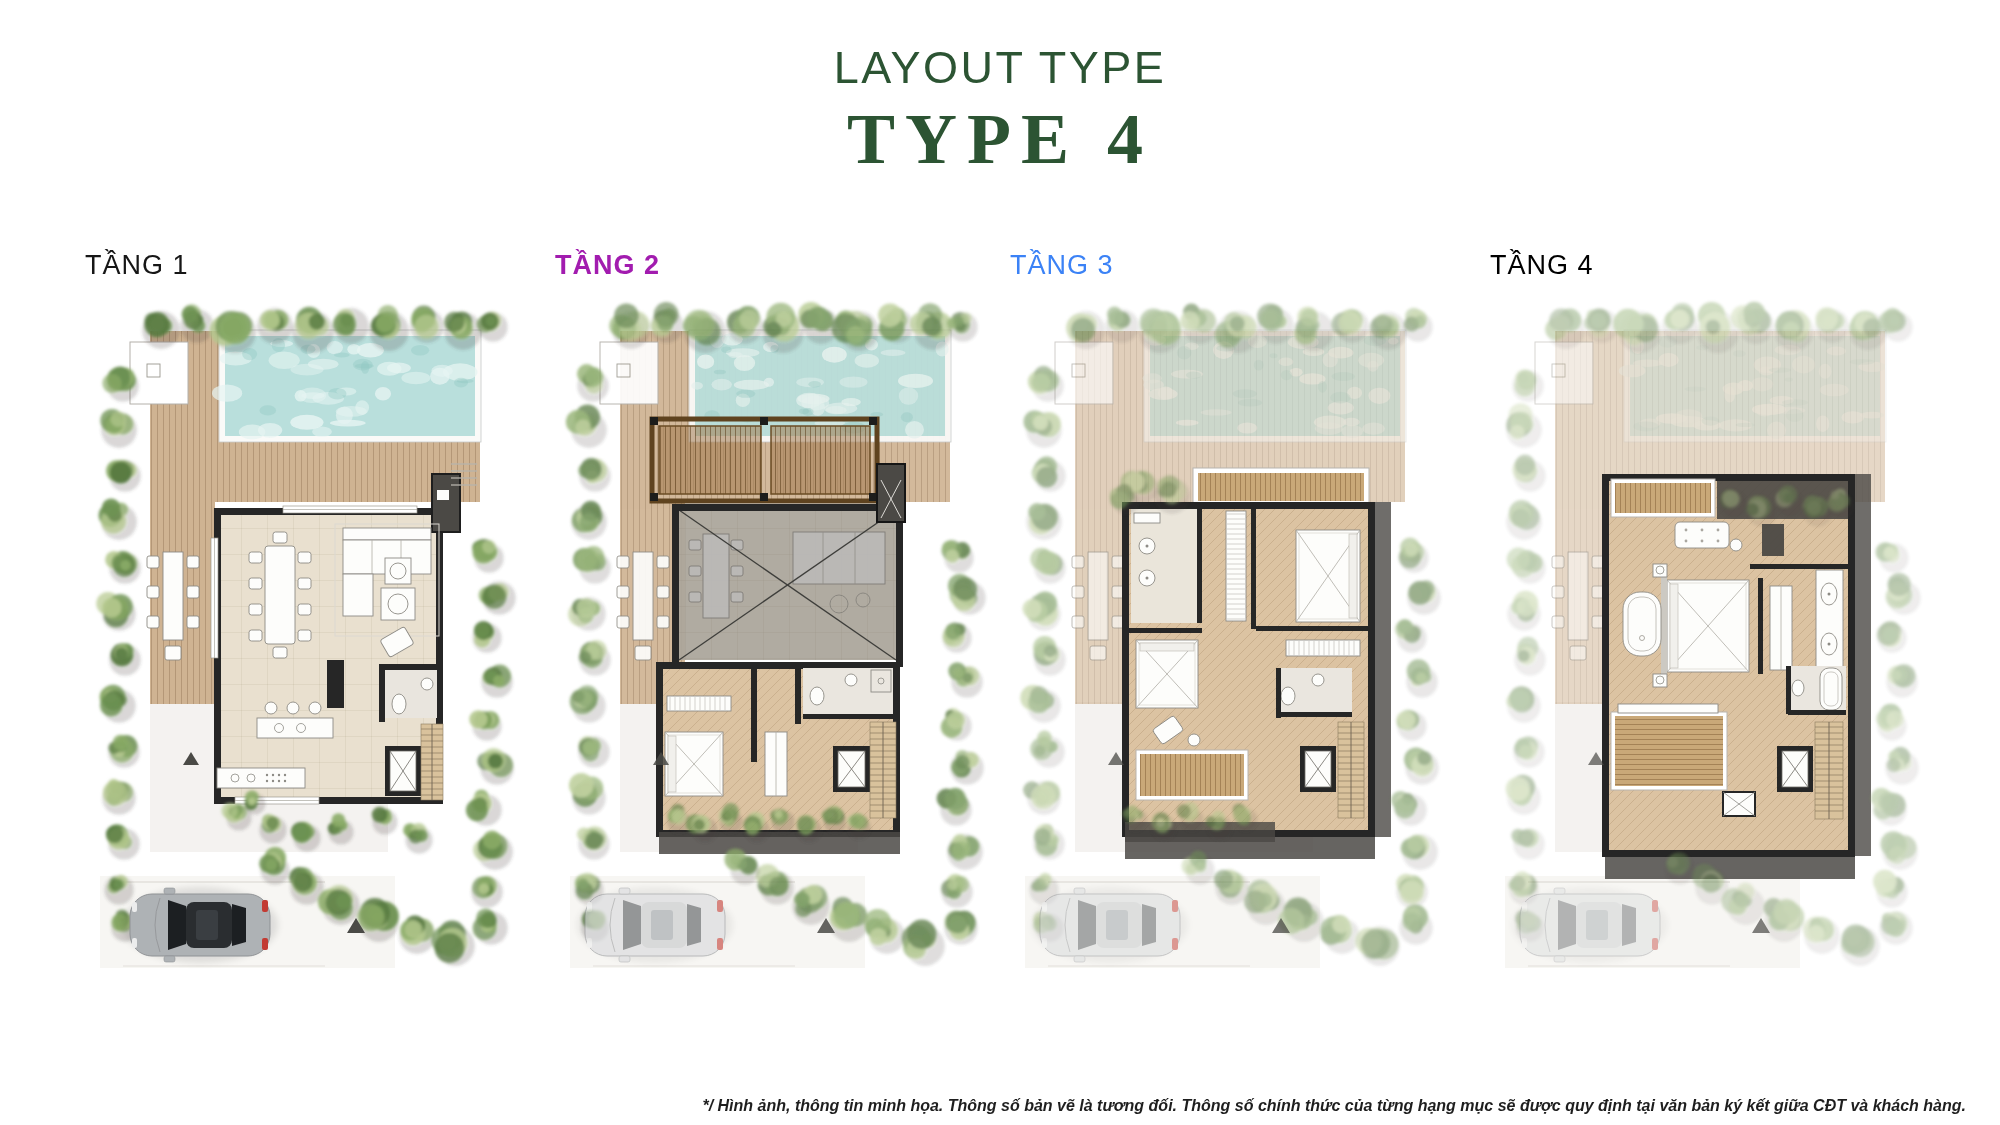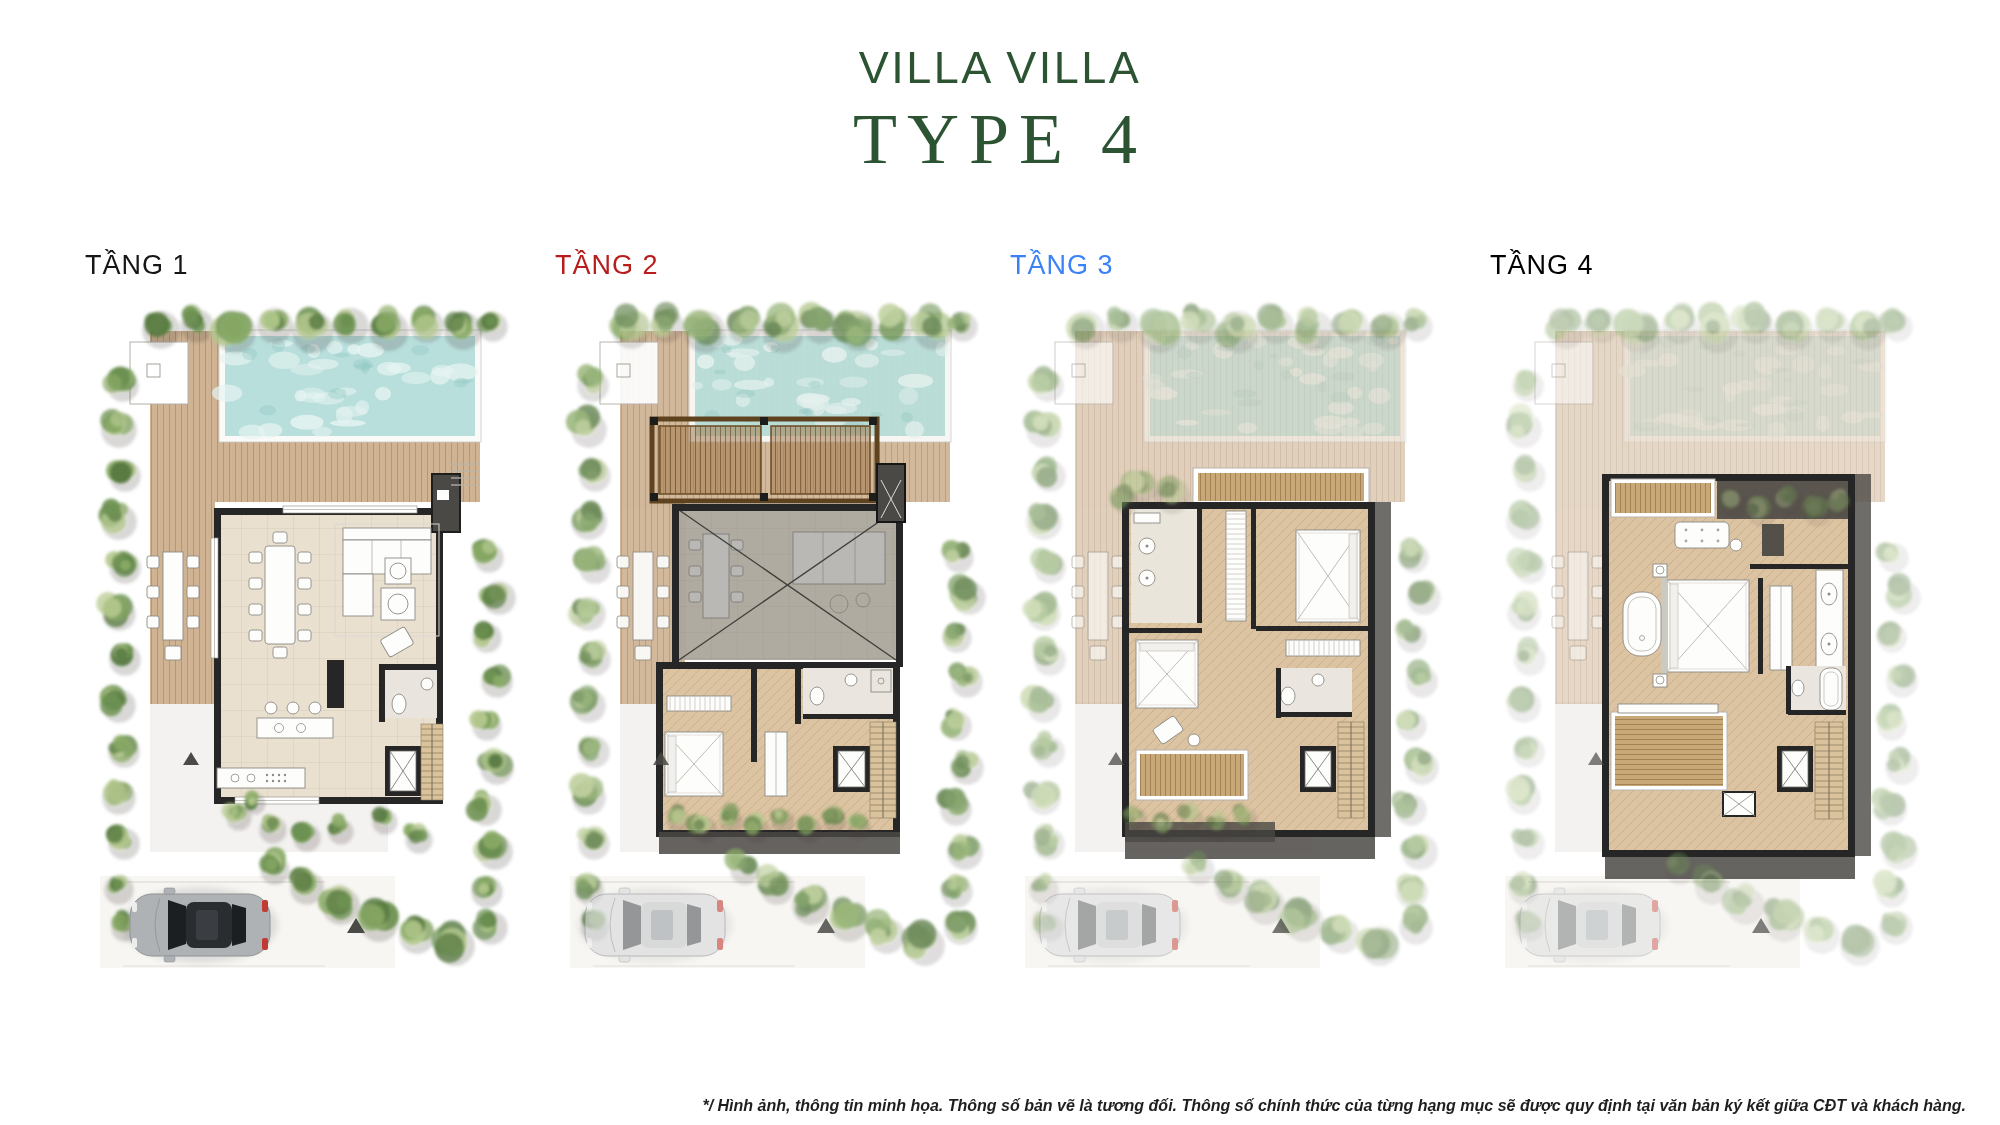--- a/index.html
+++ b/index.html
@@ -1,35 +1,35 @@
 <!DOCTYPE html>
 <html><head>
 <meta charset="utf-8">
 <style>
   html,body{margin:0;padding:0;background:#ffffff;}
   .page{position:relative;width:2000px;height:1125px;background:#ffffff;overflow:hidden;
         font-family:"Liberation Sans",sans-serif;}
   .header{position:absolute;top:42px;left:0;width:100%;text-align:center;}
   .title{margin:0;font-size:45px;font-weight:400;letter-spacing:2.5px;}
   .subtitle{margin:4px 0 0 0;font-family:"Liberation Serif",serif;font-size:72px;
-            font-weight:400;letter-spacing:10px;}
+            font-weight:700;letter-spacing:10px;}
   .plan{position:absolute;top:250px;width:440px;}
   .plan-label{margin:0 0 13px 0;font-size:27px;font-weight:400;letter-spacing:1px;
               text-align:left;}
   .plan-canvas{width:440px;height:720px;}
   .footer{position:absolute;right:34px;bottom:10px;}
   .disclaimer{margin:0;font-size:16px;font-style:italic;font-weight:bold;}
 </style>
 </head>
 <body>
 
 <div class="page">
 
   <header class="header">
-    <h1 class="title" style="color: rgb(44, 84, 51);">VILLA VILLA</h1>
+    <h1 class="title" style="color: rgb(44, 84, 51);">LAYOUT TYPE</h1>
     <div class="subtitle" style="color: rgb(44, 84, 51);">TYPE 4</div>
   </header>
 
   <section class="plan" style="left:85px">
     <h2 class="plan-label" style="color: rgb(22, 22, 22);">TẦNG 1</h2>
     <div class="plan-canvas"><svg xmlns="http://www.w3.org/2000/svg" viewBox="0 0 440 720" width="440" height="720">
           <defs>
     <filter id="B0" x="-40%" y="-40%" width="180%" height="180%">
               <feGaussianBlur stdDeviation="1.7"></feGaussianBlur>
             </filter>
@@ -571,21 +571,21 @@
     <rect x="2" y="46" width="5" height="10" rx="2" fill="#eceded"></rect>
   </g>
           <g opacity="1">
     <path d="M8 0 L16 13 L0 13 Z" transform="translate(98,458)" fill="#4a4a46"></path>
     <path d="M9 0 L18 15 L0 15 Z" transform="translate(262,624)" fill="#4a4a46"></path>
   </g>
         </svg></div>
   </section>
 
   <section class="plan" style="left:555px">
-    <h2 class="plan-label" style="color: #b91c1c;">TẦNG 2</h2>
+    <h2 class="plan-label" style="color: #a21caf; font-weight: bold;">TẦNG 2</h2>
     <div class="plan-canvas"><svg xmlns="http://www.w3.org/2000/svg" viewBox="0 0 440 720" width="440" height="720">
           <defs>
     <filter id="B1" x="-40%" y="-40%" width="180%" height="180%">
               <feGaussianBlur stdDeviation="1.7"></feGaussianBlur>
             </filter>
     <filter id="B2_1" x="-60%" y="-60%" width="220%" height="220%">
               <feGaussianBlur stdDeviation="3.5"></feGaussianBlur>
             </filter>
     <pattern id="PV1" width="6" height="6" patternUnits="userSpaceOnUse">
       <rect width="6" height="6" fill="#cfb392"></rect>

